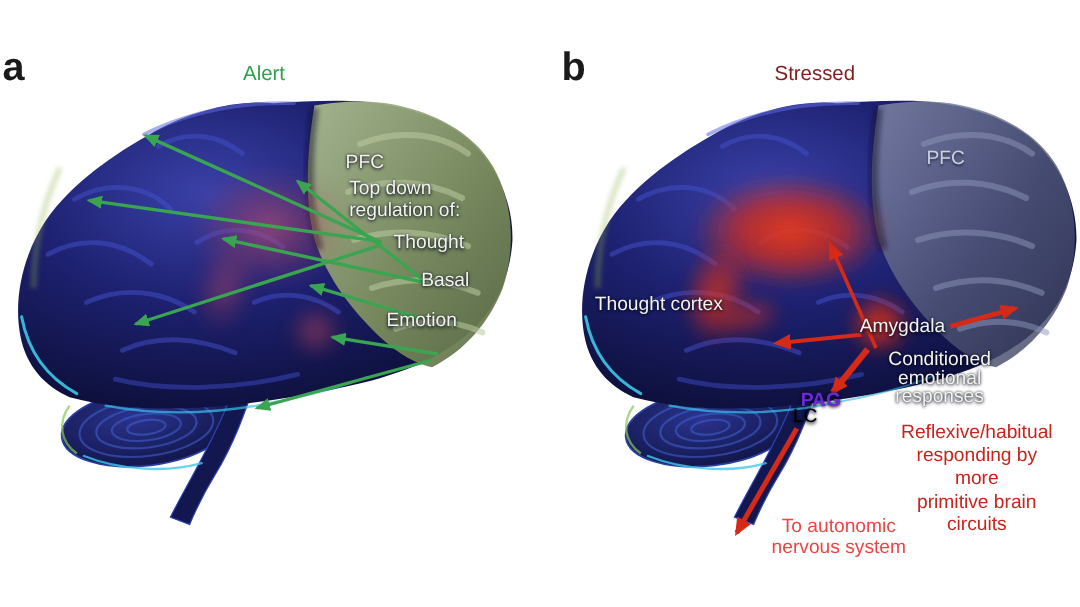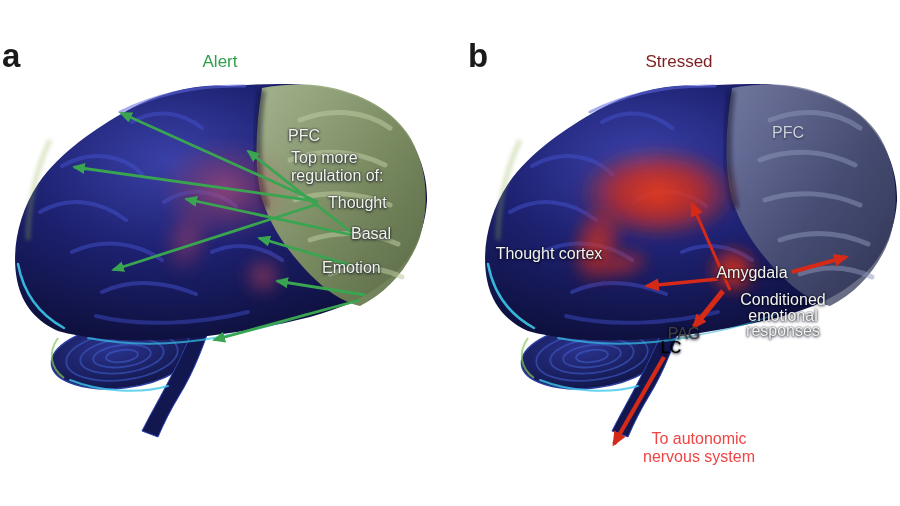--- a/index.html
+++ b/index.html
@@ -157,32 +157,35 @@
       <line x1="730" y1="290" x2="692" y2="204" stroke="#d52a18" stroke-width="3" marker-end="url(#mkB)"></line>
       <line x1="718" y1="279" x2="647" y2="286" stroke="#d52a18" stroke-width="3.4" marker-end="url(#mkB)"></line>
       <line x1="723" y1="291" x2="694" y2="327" stroke="#d52a18" stroke-width="5.2" marker-end="url(#mkB)"></line>
       <line x1="792" y1="272" x2="846" y2="257" stroke="#d52a18" stroke-width="4" marker-end="url(#mkB)"></line>
       <line x1="664" y1="357" x2="614" y2="444" stroke="#d52a18" stroke-width="4.2" marker-end="url(#mkB)"></line>
     </svg>
 
   <div class="panel-letter" style="left:2px;top:39px">a</div>
   <div class="title green-text" style="left: 220px; top: 52px; color: rgb(47, 159, 73);">Alert</div>
   <div class="lbl white-text" style="left: 288px; top: 127px; color: rgb(242, 243, 236);">PFC</div>
-  <div class="lbl white-text" style="left: 291px; top: 149px; color: rgb(242, 243, 236);">Top more
+  <div class="lbl white-text" style="left: 291px; top: 149px; color: rgb(242, 243, 236);">Top down
 regulation of:</div>
   <div class="lbl white-text" style="left: 328px; top: 194px; color: rgb(242, 243, 236);">Thought</div>
   <div class="lbl white-text" style="left: 351px; top: 225px; color: rgb(242, 243, 236);">Basal</div>
   <div class="lbl white-text" style="left: 322px; top: 259px; color: rgb(242, 243, 236);">Emotion</div>
 
   <div class="panel-letter" style="left:468px;top:39px">b</div>
   <div class="title red-text" style="left: 679px; top: 52px; color: #7f1d1d;">Stressed</div>
   <div class="lbl gray-text center" style="left: 788px; top: 124px; color: rgb(204, 209, 218);">PFC</div>
   <div class="lbl white-text center" style="left: 549px; top: 245px; color: rgb(242, 243, 236);">Thought cortex</div>
   <div class="lbl white-text center" style="left: 752px; top: 264px; color: rgb(242, 243, 236);">Amygdala</div>
   <div class="lbl white-text center tight" style="left: 757px; top: 292px; color: rgb(242, 243, 236);">Conditioned
 emotional
 responses</div>
-  <div class="lbl white-text center" style="left: 684px; top: 325px; color: #404040;">PAG</div>
+  <div class="lbl white-text center" style="left: 684px; top: 325px; color: #6d28d9; font-weight: bold;">PAG</div>
   <div class="lbl white-text center" style="left: 671px; top: 339px; color: #000000;">LC</div>
+  <div class="lbl red-text center loose" style="left: 814px; top: 351px; color: rgb(200, 36, 28);">Reflexive/habitual
+responding by more
+primitive brain circuits</div>
   <div class="lbl red-text center lh115" style="left: 699px; top: 430px; color: #ef4444;">To autonomic
 nervous system</div>
 
 </div>
 
 </body></html>

